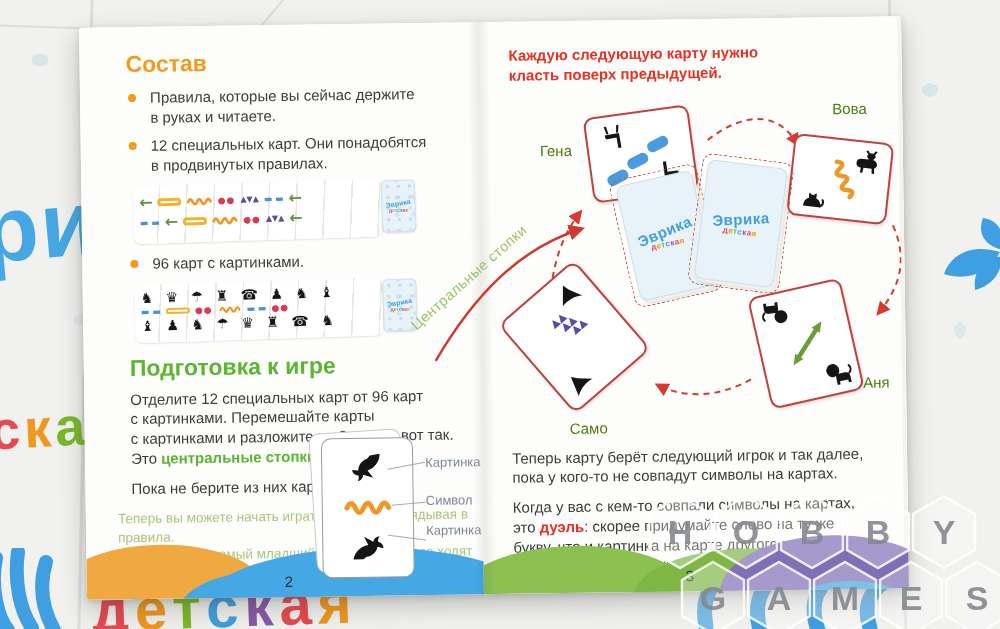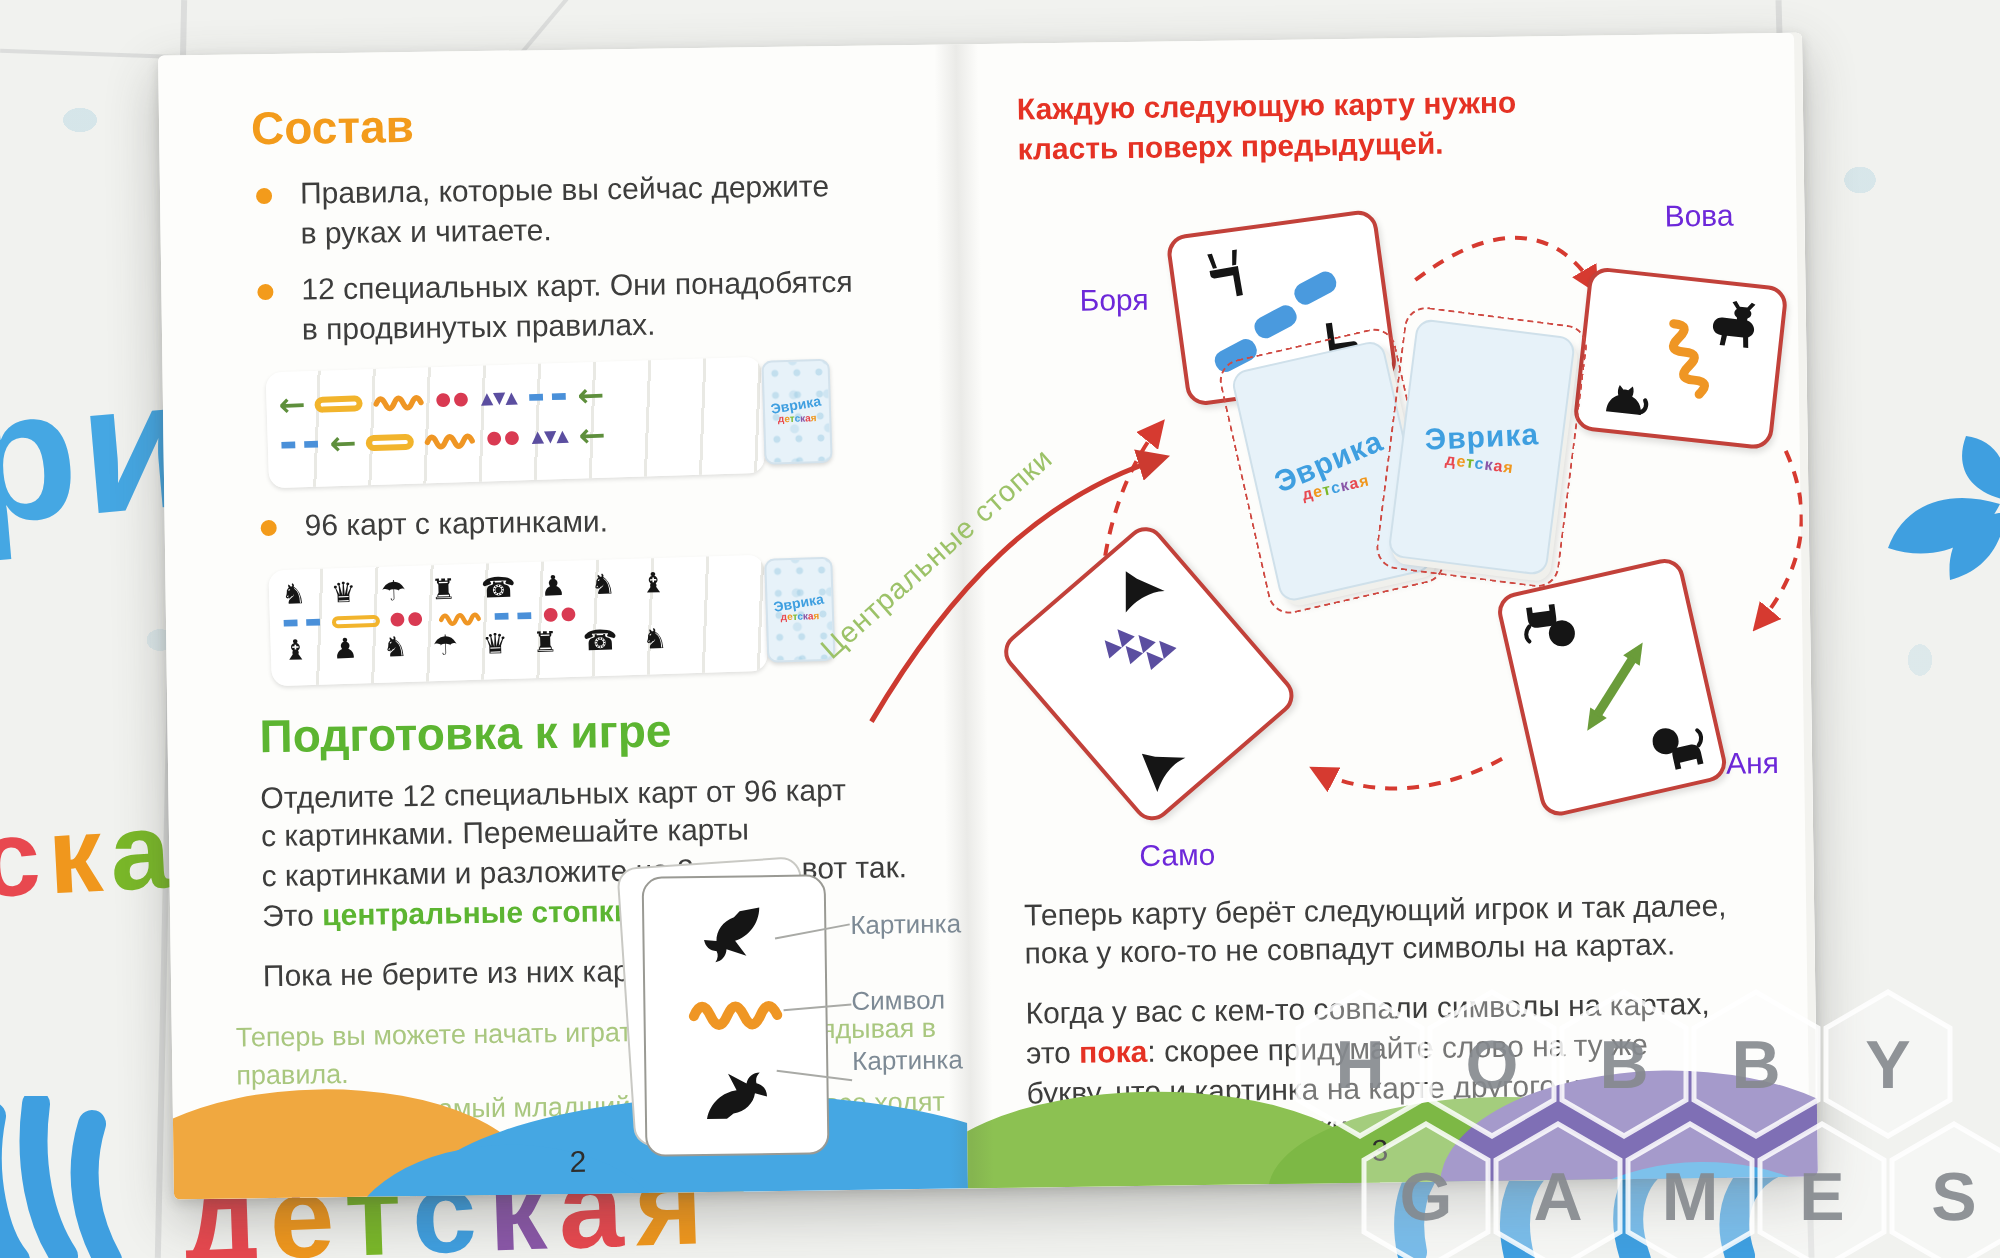--- a/index.html
+++ b/index.html
@@ -74,21 +74,21 @@
                 border-radius:10px;background:#fff;transform:rotate(-3deg);}
   #dragon-card{position:relative;width:92px;height:140px;border:1.5px solid #9a9a94;border-radius:10px;background:#fff;
                display:flex;flex-direction:column;align-items:center;justify-content:space-between;padding:10px 0;}
   .lead-label{position:absolute;left:104px;width:90px;font-size:13px;color:#7d8a95;white-space:nowrap;}
   .leader{position:absolute;height:1px;background:#a9aaa6;}
   
   .note-red{color:#e53224;font-weight:bold;font-size:15px;line-height:1.35;white-space:pre-line;margin:2px 0 0 2px;}
   #diagram{position:relative;width:392px;height:352px;margin-top:4px;}
   .pcard{position:absolute;background:#fff;border:2px solid #c2413a;border-radius:10px;
          box-shadow:1px 2px 3px rgba(0,0,0,.12);}
-  .pname{position:absolute;font-size:15px;color:#6d28d9;}
+  .pname{position:absolute;font-size:15px;color:#4d7c0f;}
   .stackcard{position:absolute;border-radius:8px;background:#e7f2f9;border:1px solid #cfe0ea;
              box-shadow:2px 3px 0 #f0f0ec,3px 4px 4px rgba(0,0,0,.14);
              display:flex;flex-direction:column;align-items:center;justify-content:center;}
   .stackcard .outline{position:absolute;inset:-7px;border:1.5px dashed #cf4a43;border-radius:11px;}
   .stackcard .l1{color:#3f9fe0;font-weight:bold;font-size:15px;transform:rotate(-10deg);letter-spacing:.5px;}
   .stackcard .l2{font-size:8px;font-weight:bold;letter-spacing:.5px;}
   .dash-chip{width:22px;height:11px;border-radius:5px;background:#4a9ade;}
   .tri-col{display:flex;flex-direction:column;line-height:.8;color:#5b4ea0;font-family:"DejaVu Sans",sans-serif;font-size:11px;}
   #stacks-label{position:absolute;left:330px;top:296px;z-index:12;color:#9cc268;font-size:14.5px;
                 transform:rotate(-41deg);transform-origin:left center;white-space:nowrap;letter-spacing:.5px;}
@@ -268,21 +268,21 @@
             <marker id="arr" viewBox="0 0 10 10" refX="8" refY="5" markerWidth="7" markerHeight="7" orient="auto-start-reverse">
               <path d="M0 0 L10 5 L0 10 z" fill="#d63a30"></path>
             </marker>
           </defs>
           <path d="M 200 52 C 240 22 272 26 290 58" stroke="#d63a30" stroke-width="2" fill="none" stroke-dasharray="6 5" marker-end="url(#arr)"></path>
           <path d="M 384 140 C 398 172 392 200 368 228" stroke="#d63a30" stroke-width="2" fill="none" stroke-dasharray="6 5" marker-end="url(#arr)"></path>
           <path d="M 240 292 C 206 310 172 310 146 296" stroke="#d63a30" stroke-width="2" fill="none" stroke-dasharray="6 5" marker-end="url(#arr)"></path>
           <path d="M 52 285 C 32 238 36 165 72 122" stroke="#d63a30" stroke-width="2" fill="none" stroke-dasharray="6 5" marker-end="url(#arr)"></path>
         </svg>
 
-        <span class="pname" style="left:32px;top:52px">Боря</span>
+        <span class="pname" style="left:32px;top:52px">Гена</span>
         <div class="pcard" style="left:80px;top:22px;width:106px;height:86px;transform:rotate(-7deg);z-index:4">
           <svg class="icon" width="32" height="30" viewBox="0 0 24 24" style="position:absolute;left:10px;top:6px;color:#151515;transform:rotate(178deg)">
               <use href="#sil-chair" fill="currentColor"></use>
             </svg>
           <div class="dash-chip" style="position:absolute;left:58px;top:28px;transform:rotate(-20deg)"></div>
           <div class="dash-chip" style="position:absolute;left:36px;top:42px;transform:rotate(-20deg)"></div>
           <div class="dash-chip" style="position:absolute;left:14px;top:56px;transform:rotate(-20deg)"></div>
           <svg class="icon" width="32" height="30" viewBox="0 0 24 24" style="position:absolute;right:8px;bottom:4px;color:#151515">
               <use href="#sil-chair" fill="currentColor"></use>
             </svg>
@@ -339,21 +339,21 @@
           <svg class="icon" width="34" height="30" viewBox="0 0 24 24" style="position:absolute;right:4px;bottom:4px;color:#151515">
               <use href="#sil-lion" fill="currentColor"></use>
             </svg>
         </div>
         <span class="pname" style="left:352px;top:288px">Аня</span>
       </div>
 
       <p class="body-txt" style="margin-top:6px">Теперь карту берёт следующий игрок и так далее,
 пока у кого-то не совпадут символы на картах.</p>
       <p class="body-txt"><span>Когда у вас с кем-то совпали символы на картах,
-это </span><span class="rd">пока</span><span>: скорее придумайте слово на ту же
+это </span><span class="rd">дуэль</span><span>: скорее придумайте слово на ту же
 букву, что и картинка на карте другого игрока.
 Само слово с картинки и однокоренные слова
 называть нельзя.</span></p>
 
       <span class="pagenum" style="left:202px;top:548px">3</span>
 
       <div class="hill" style="left:-24px;bottom:-48px;width:230px;height:95px;background:#8cc152"></div>
       <div class="hill" style="left:150px;bottom:-50px;width:230px;height:92px;background:#7db845"></div>
       <div class="hill" style="right:-36px;bottom:-58px;width:225px;height:112px;background:#7f6fb5"></div>
       <div class="hill" style="right:-16px;bottom:-74px;width:150px;height:82px;background:#45a7e3"></div>

